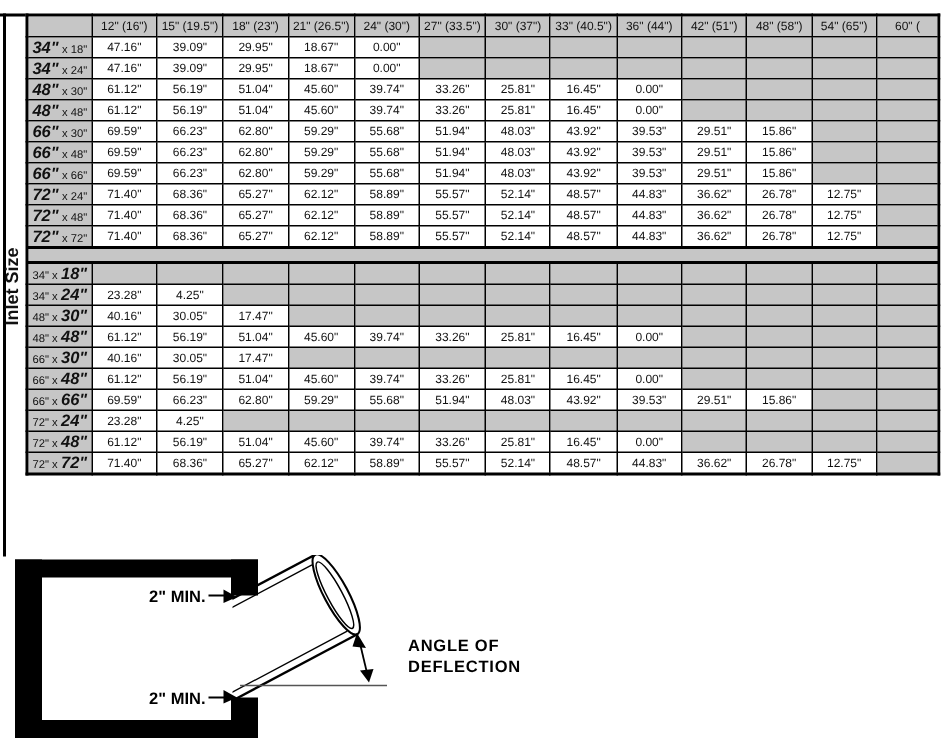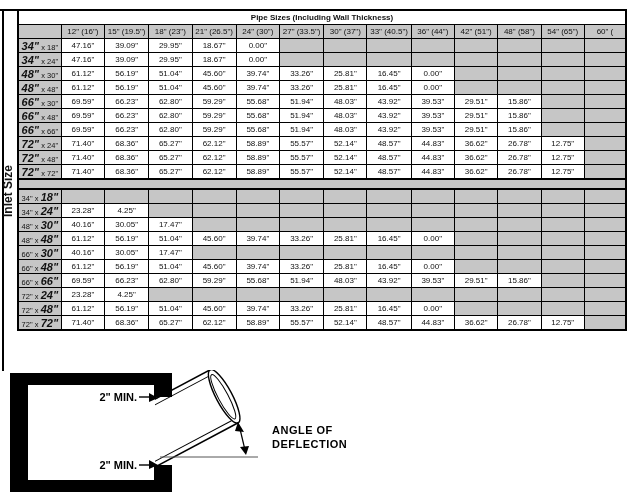--- a/index.html
+++ b/index.html
@@ -54,23 +54,20 @@
       <col style="width: 45px;">
       <col style="width: 45px;">
       <col style="width: 45px;">
       <col style="width: 45px;">
       <col style="width: 45px;">
       <col style="width: 45px;">
       <col style="width: 45px;">
     </colgroup>
     <tbody>
       <tr>
-        <td class="title-cell" colspan="14">Pipe Sizes (Including Wall Thickness)</td>
-      </tr>
-      <tr>
         <td class="corner"></td>
         <td class="colhead">12" (16")</td>
         <td class="colhead">15" (19.5")</td>
         <td class="colhead">18" (23")</td>
         <td class="colhead">21" (26.5")</td>
         <td class="colhead">24" (30")</td>
         <td class="colhead">27" (33.5")</td>
         <td class="colhead">30" (37")</td>
         <td class="colhead">33" (40.5")</td>
         <td class="colhead">36" (44")</td>

